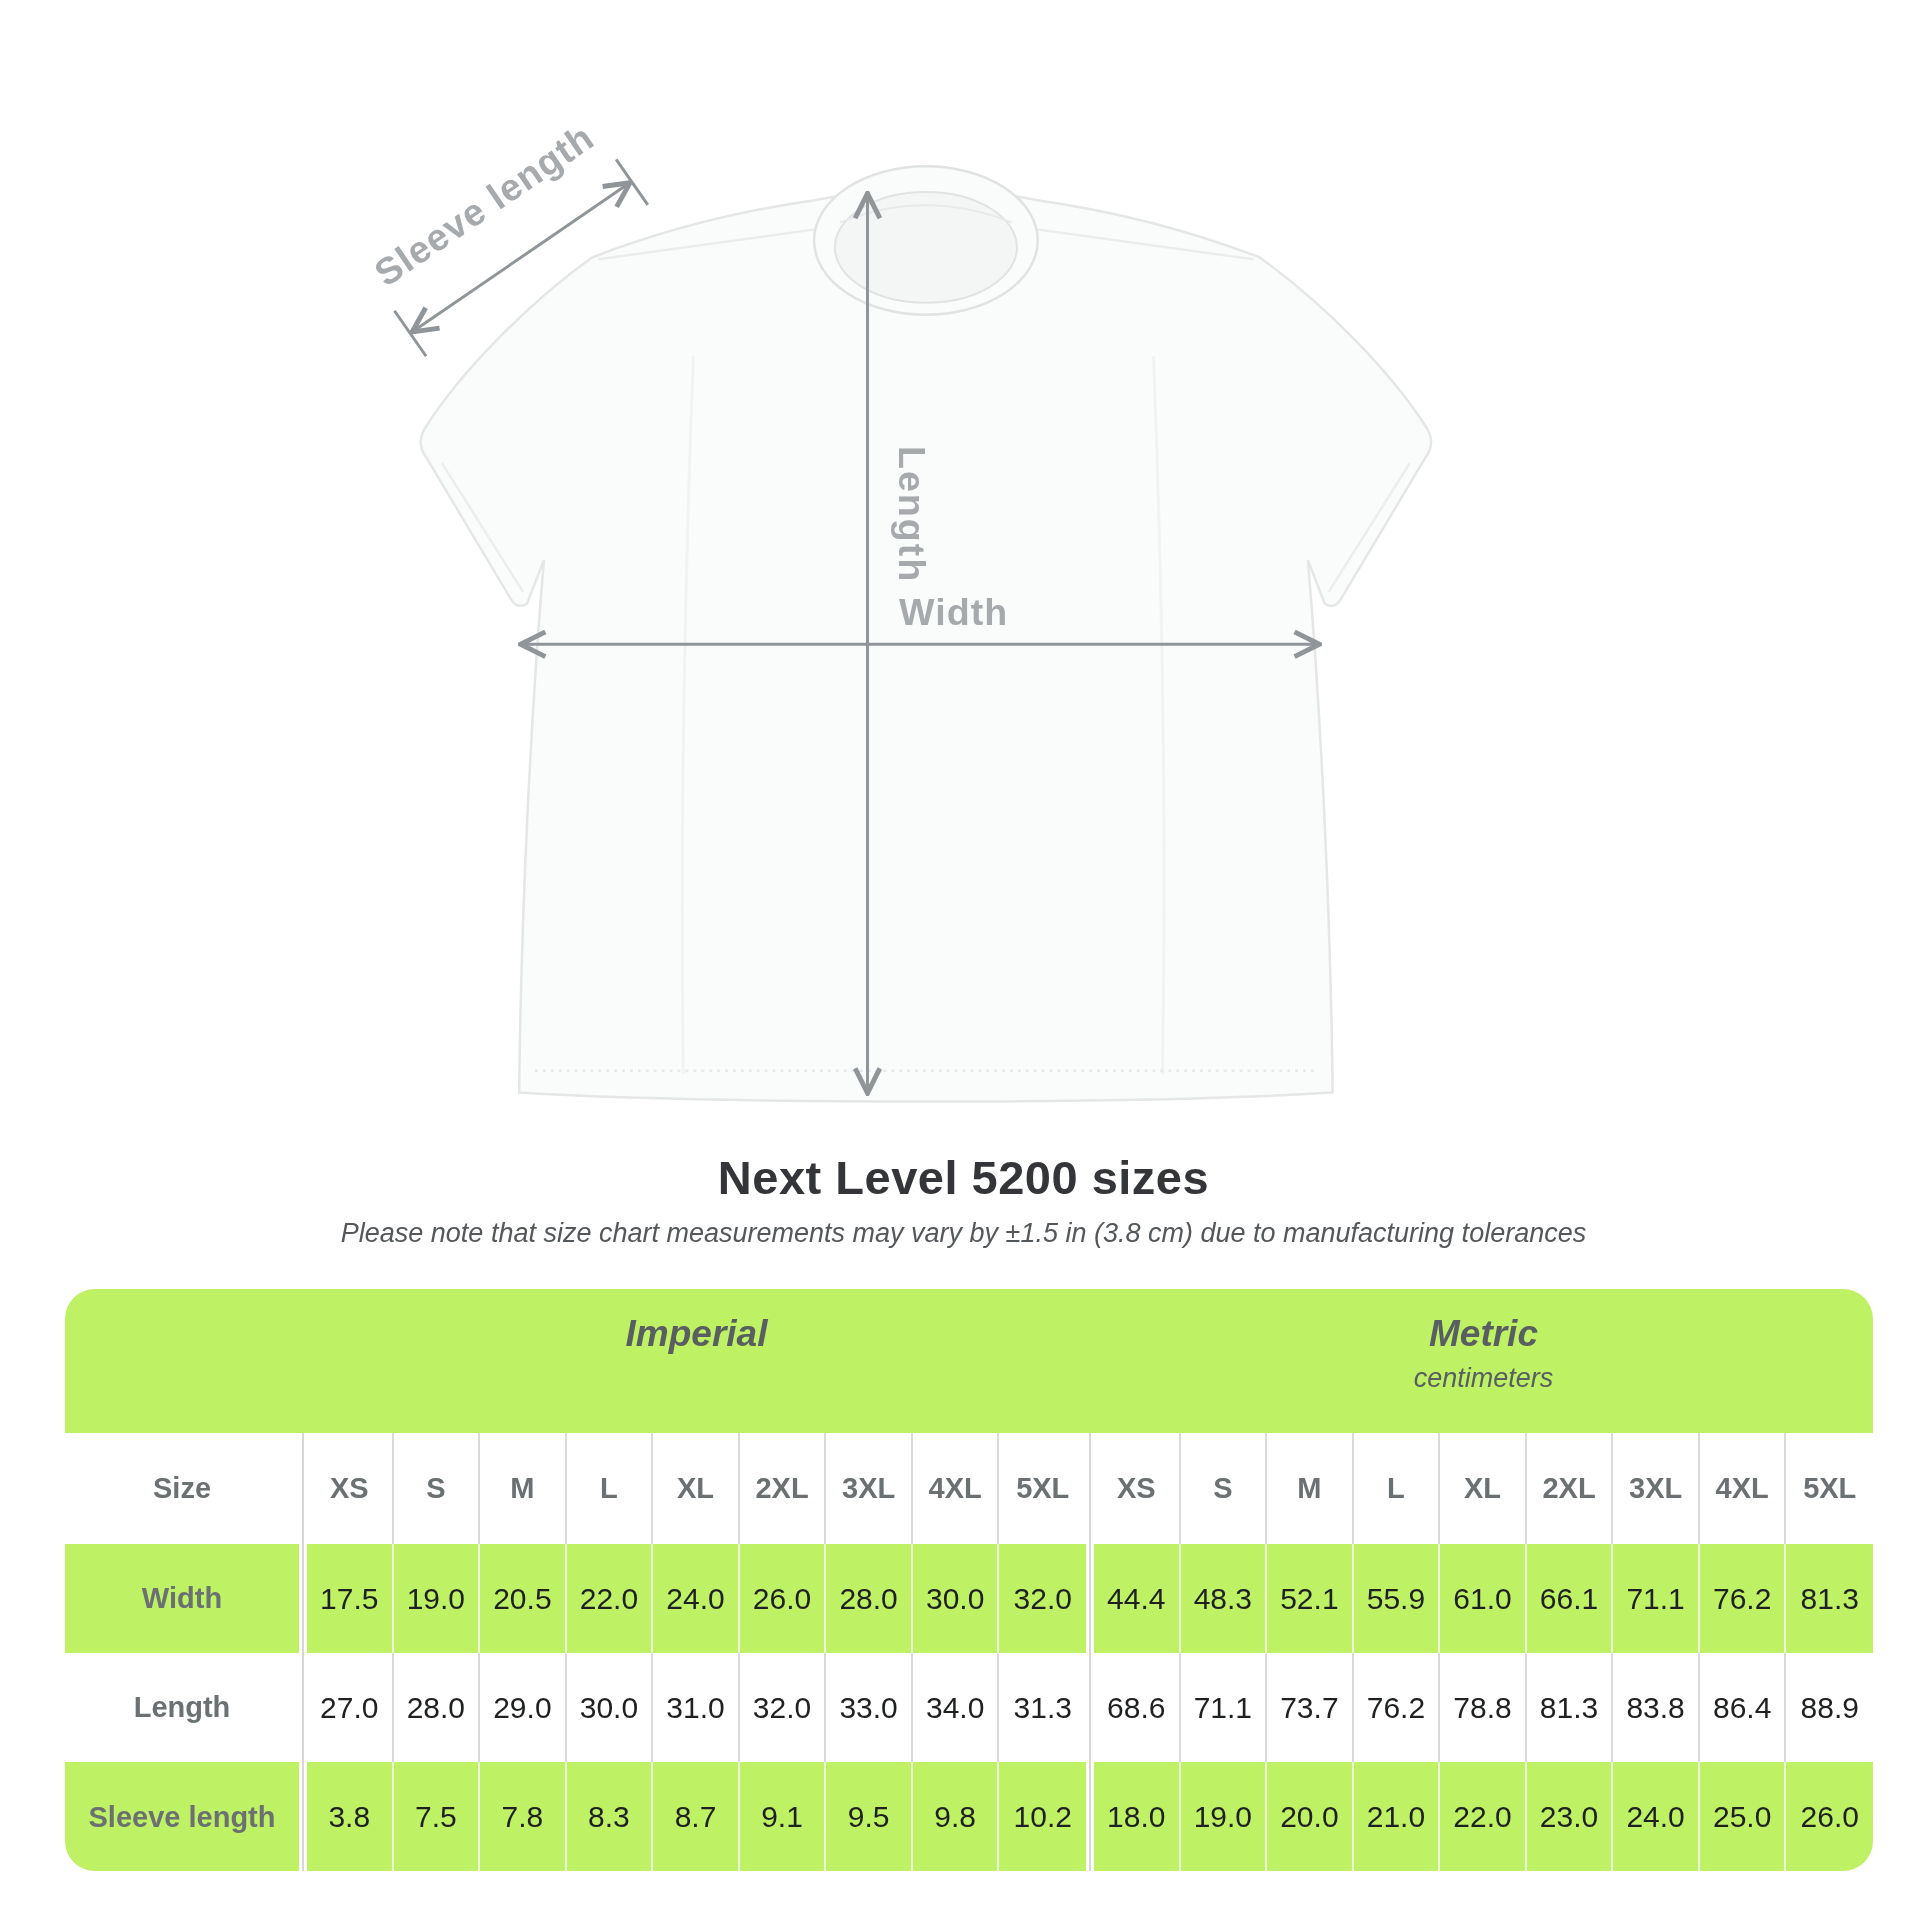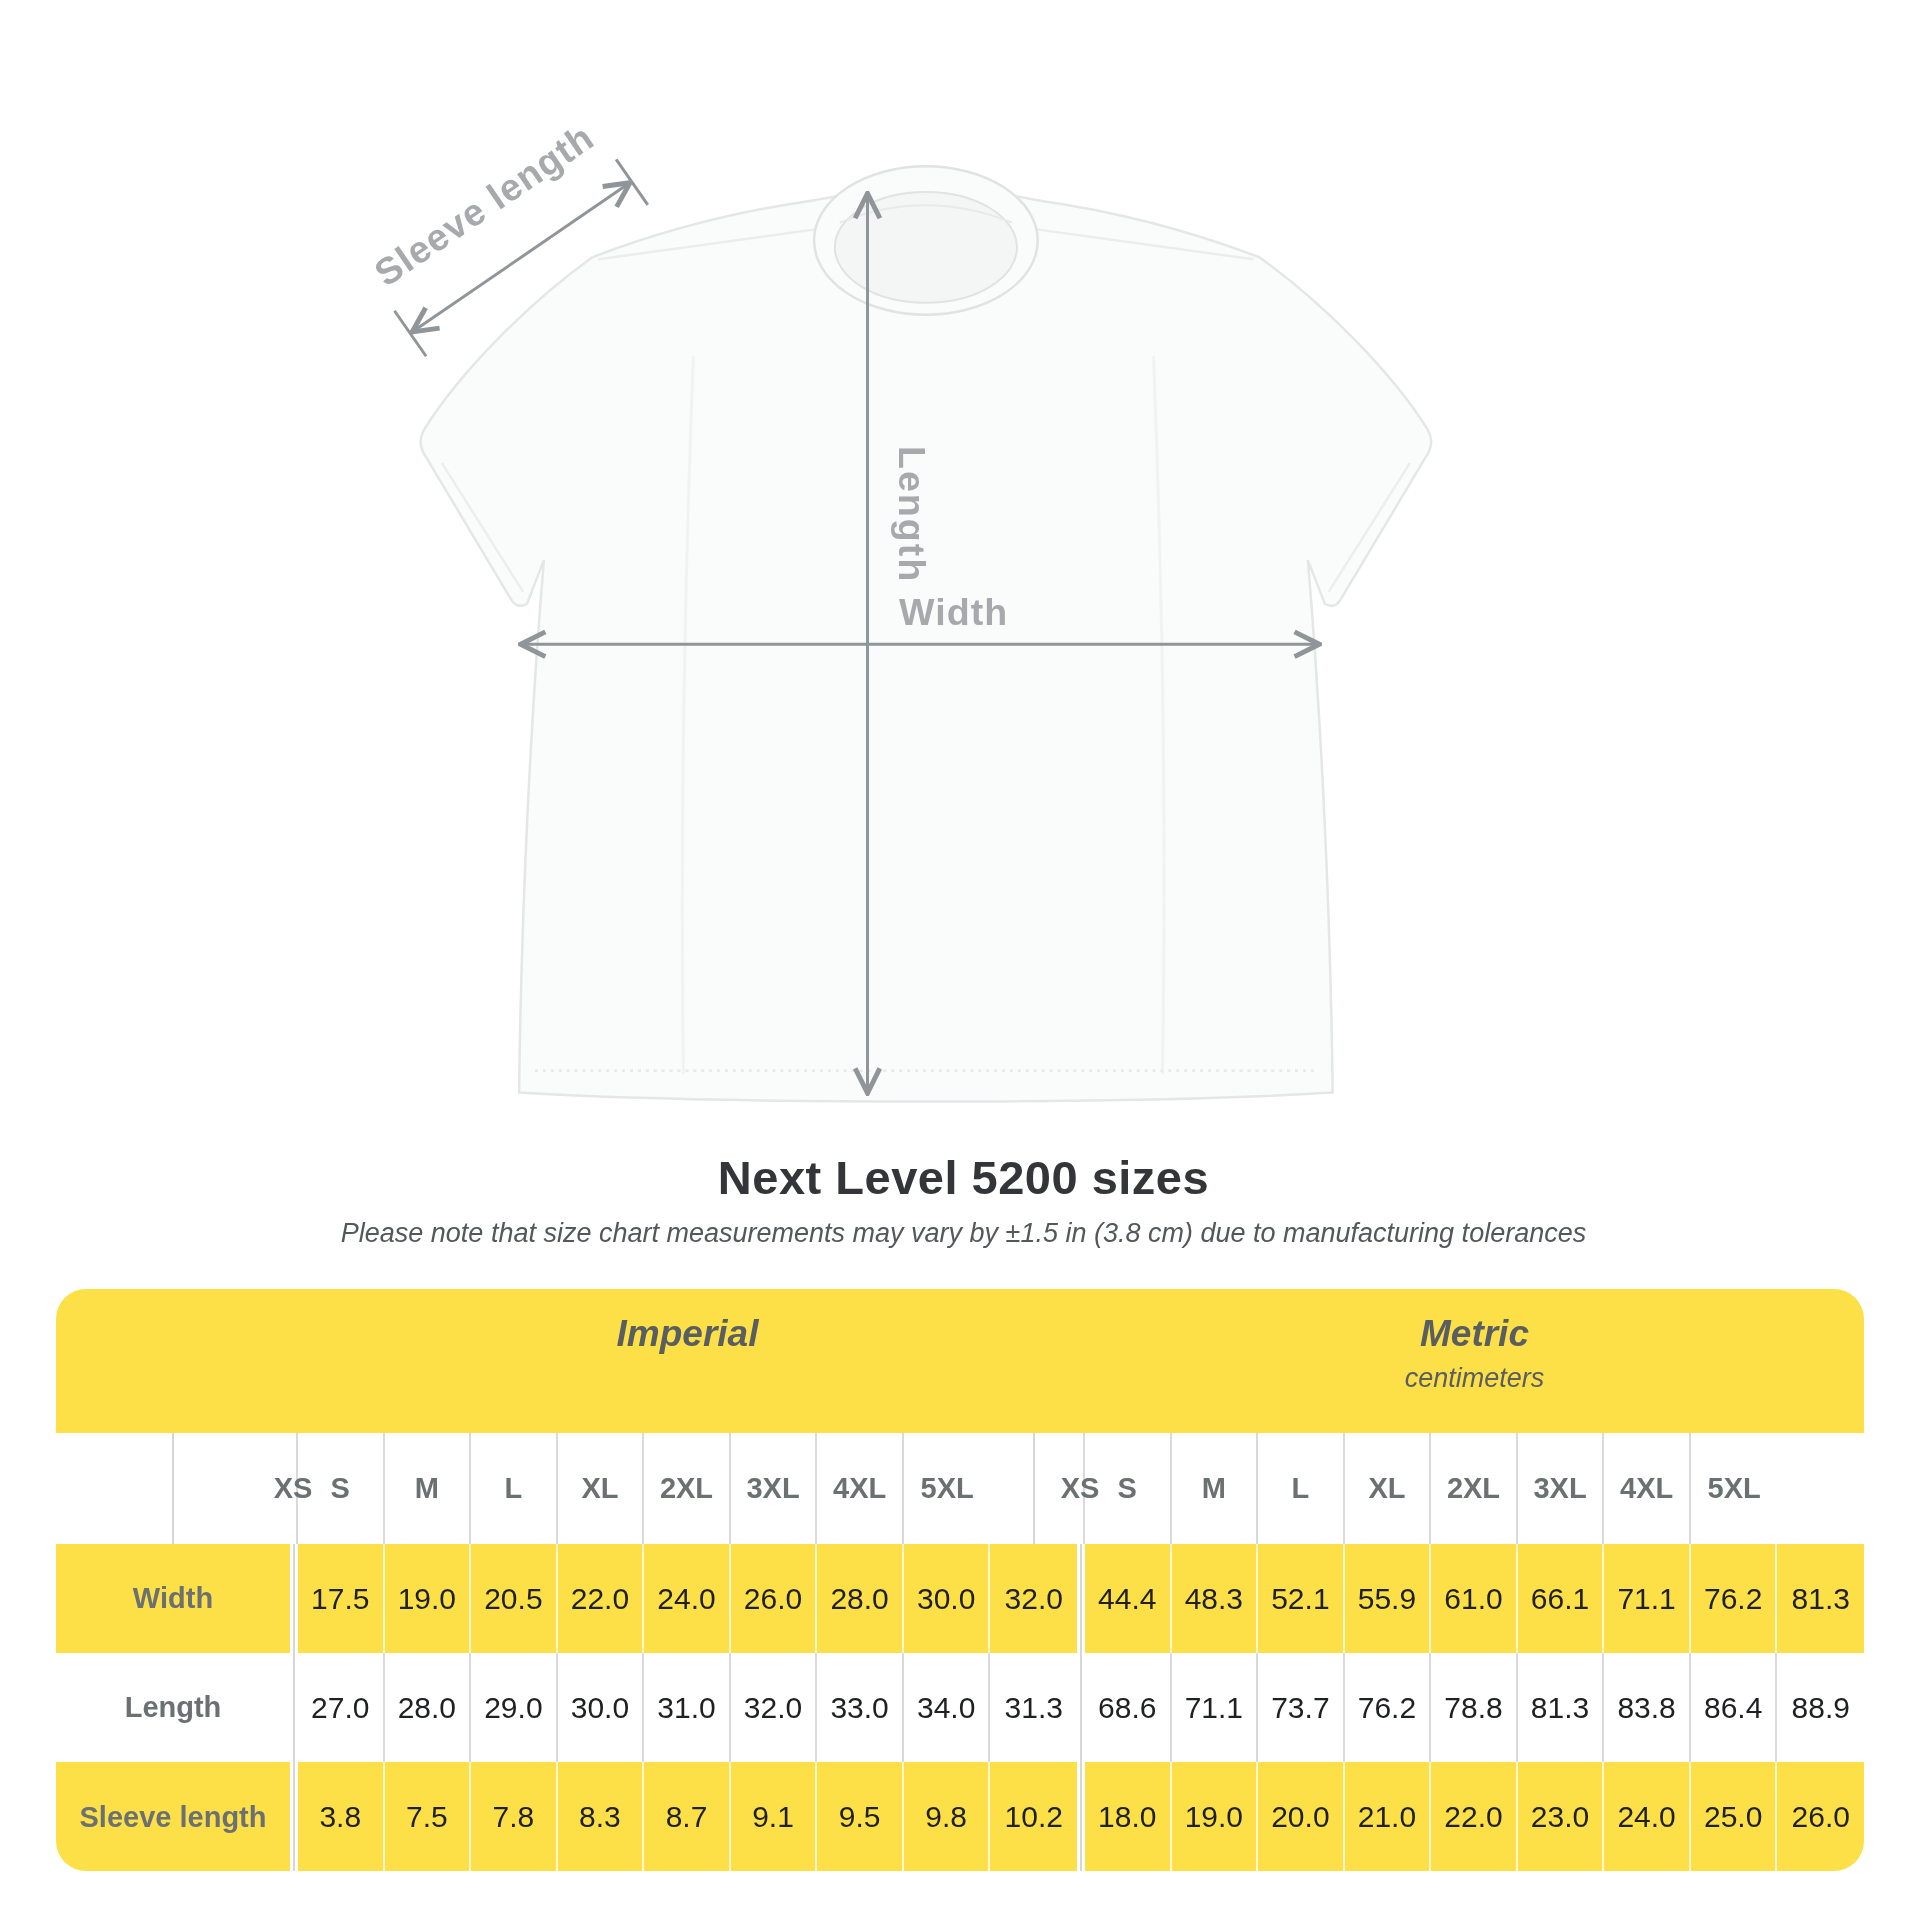--- a/index.html
+++ b/index.html
@@ -9,22 +9,22 @@
   
   .diagram{position:absolute;top:0;left:0;}
 
   
   .title{position:absolute;left:0;right:0;top:1150px;text-align:center;
          font-size:47px;font-weight:bold;color:#333538;letter-spacing:0.5px;}
   .subtitle{position:absolute;left:0;right:0;top:1218px;text-align:center;
          font-size:27px;font-style:italic;color:#54585b;}
 
   
-  .table{position:absolute;left:56px;top:1289px;width:1808px;height:582px;
-         background:#fde047;border-radius:30px;overflow:hidden;}
+  .table{position:absolute;left:65px;top:1289px;width:1808px;height:582px;
+         background:#bef264;border-radius:30px;overflow:hidden;}
   .groups{position:relative;height:144px;}
   .group{position:absolute;top:0;height:144px;text-align:center;}
   .group.imperial{left:242px;width:779px;}
   .group.metric{left:1029px;width:779px;}
   .group .g-name{margin-top:24px;font-size:37px;font-weight:bold;font-style:italic;color:#585e61;}
   .group .g-unit{margin-top:8px;font-size:27px;font-style:italic;color:#585e61;}
 
   .row{display:grid;grid-template-columns:234px 8px repeat(9,1fr) 8px repeat(9,1fr);}
   .row.r-size{height:111px;background:#ffffff;}
   .row.r-width{height:109px;}
@@ -111,20 +111,21 @@
       <div class="group imperial">
         <div class="g-name">Imperial</div>
       </div>
       <div class="group metric">
         <div class="g-name">Metric</div>
         <div class="g-unit">centimeters</div>
       </div>
     </div>
 
     <div class="row r-size">
+      <div class="c rlabel">Size</div>
       <div class="divider"></div>
       <div class="c head">XS</div>
       <div class="c head">S</div>
       <div class="c head">M</div>
       <div class="c head">L</div>
       <div class="c head">XL</div>
       <div class="c head">2XL</div>
       <div class="c head">3XL</div>
       <div class="c head">4XL</div>
       <div class="c head last">5XL</div>

